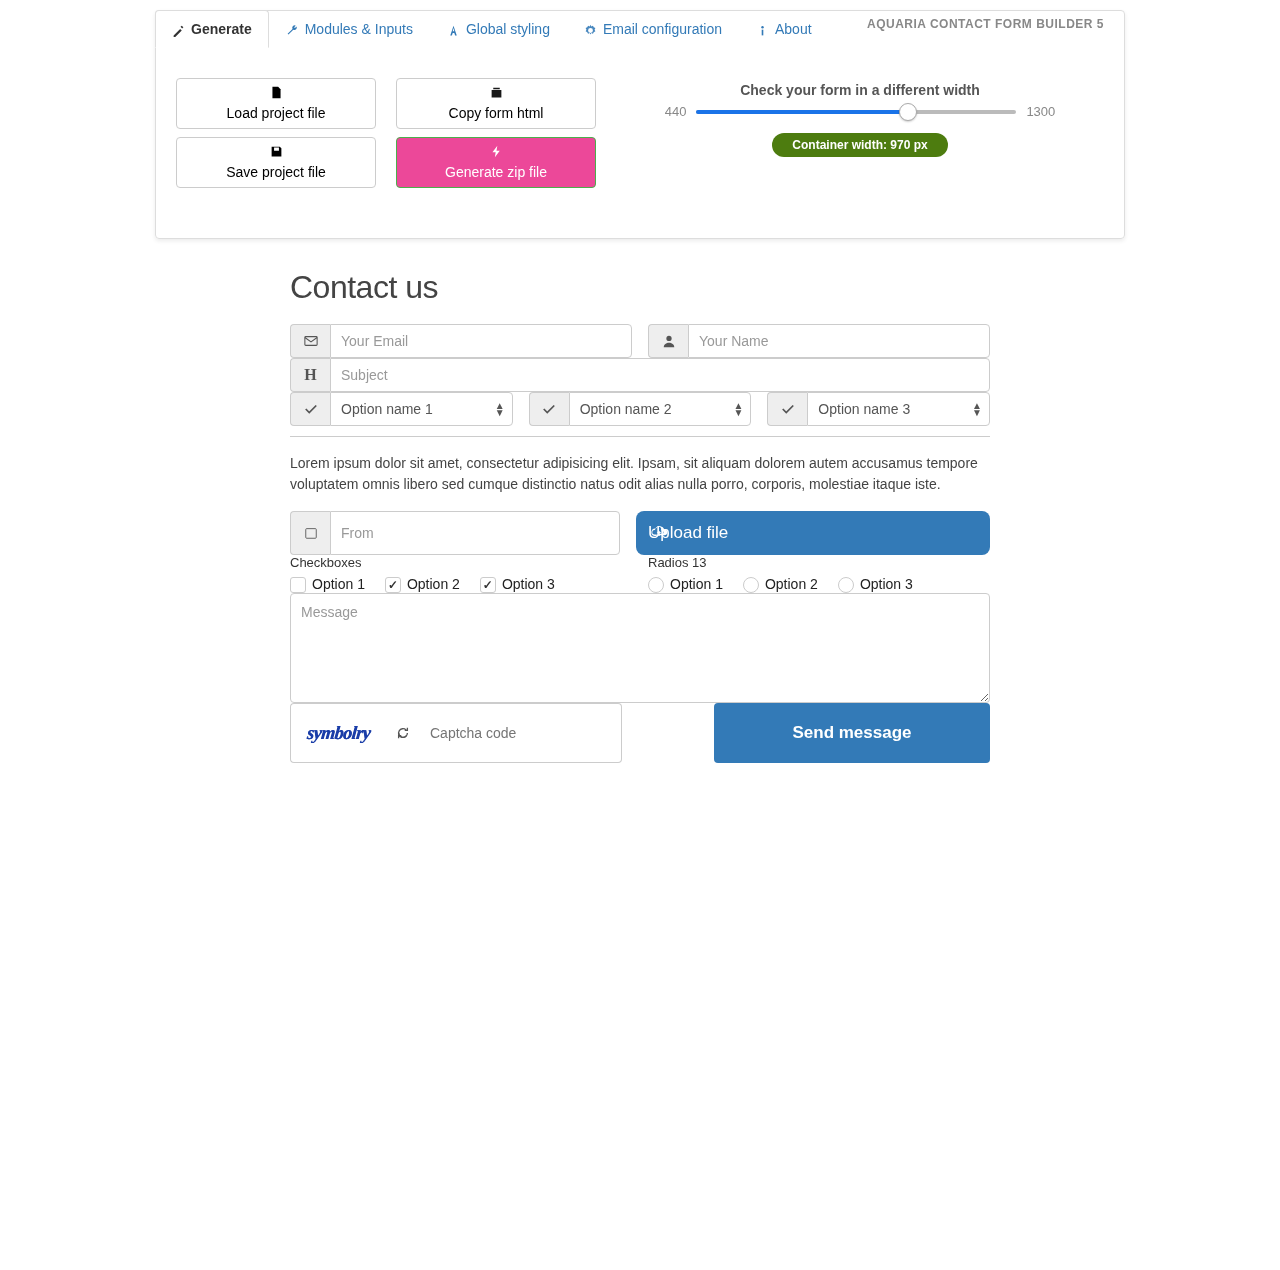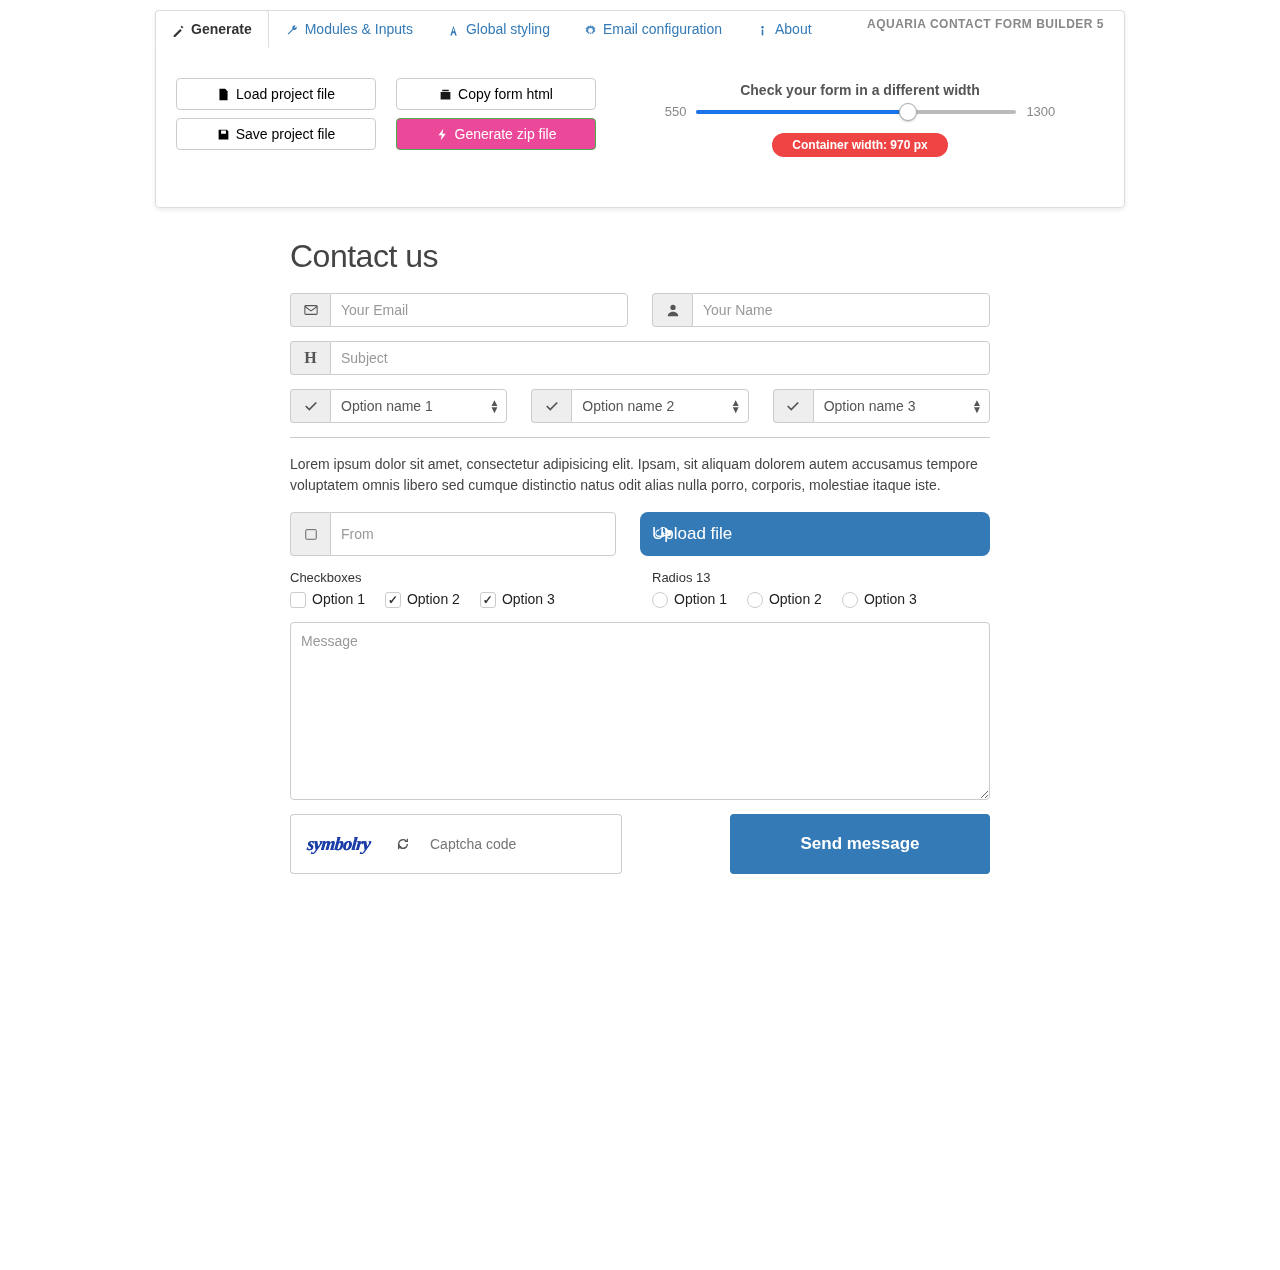--- a/index.html
+++ b/index.html
@@ -6,53 +6,53 @@
   body { font-family: -apple-system, "Helvetica Neue", Arial, sans-serif; background: #fff; color: #333; font-size: 14px; }
   .wrap { width: 970px; margin: 0 auto; padding-top: 10px; }
   .panel { border: 1px solid #ddd; border-radius: 4px; box-shadow: 0 2px 4px rgba(0,0,0,0.08); padding-bottom: 40px; margin-bottom: 30px; position: relative; }
   .brand { position: absolute; right: 20px; top: 6px; font-size: 12px; font-weight: 700; color: #888; letter-spacing: 0.5px; }
   .tabs { display: flex; margin-top: -1px; margin-left: -1px; }
   .tab { padding: 10px 16px; border: 1px solid transparent; border-top-left-radius: 4px; border-top-right-radius: 4px; color: #337ab7; cursor: pointer; font-size: 14px; display: flex; align-items: flex-end; gap: 6px; }
   .tab.active { border-color: #ddd; border-bottom-color: #fff; background: #fff; color: #333; font-weight: 700; }
   .tab svg { width: 13px; height: 13px; }
   .panel-body { display: flex; padding: 30px 20px 10px; gap: 20px; }
   .col { display: flex; flex-direction: column; gap: 8px; }
-  .btn { border: 1px solid #ccc; background: #fff; padding: 7px 12px; border-radius: 4px; cursor: pointer; font-size: 14px; display: inline-flex; align-items: center; justify-content: center; gap: 6px; min-width: 200px; }
+  .btn { border: 1px solid #ccc; background: #fff; padding: 7px 12px; border-radius: 4px; cursor: pointer; font-size: 14px; display: inline-flex; align-items: center; justify-content: center; gap: 6px; min-width: 200px; flex-direction: column; }
   .btn.success { background: #ec4899; border-color: #4cae4c; color: #fff; }
   .btn svg { width: 13px; height: 13px; }
   .slider-col { flex: 1; text-align: center; padding-top: 4px; }
   .slider-title { font-weight: 700; color: #555; margin-bottom: 6px; font-size: 14px;}
   .slider-row { display: flex; align-items: center; gap: 10px; justify-content: center; color: #888; font-size: 13px;}
   .track { position: relative; width: 320px; height: 4px; background: #bbb; border-radius: 2px; }
   .track .fill { position: absolute; left: 0; top: 0; height: 4px; background: #1a73e8; border-radius: 2px; width: 66%; }
   .thumb { position: absolute; top: -7px; left: 66%; width: 18px; height: 18px; border-radius: 50%; background: #fff; border: 1px solid #aaa; transform: translateX(-50%); box-shadow: 0 1px 2px rgba(0,0,0,0.2);}
-  .badge { display: inline-block; margin-top: 14px; background: #ef4444; color: #fff; padding: 5px 20px; border-radius: 20px; font-size: 12px; font-weight: 700;}
+  .badge { display: inline-block; margin-top: 14px; background: #4d7c0f; color: #fff; padding: 5px 20px; border-radius: 20px; font-size: 12px; font-weight: 700;}
   
   .form-preview { width: 700px; margin: 10px auto 0; color: #333;}
   .form-preview h1 { font-size: 32px; font-weight: 400; color: #444; margin-bottom: 18px; letter-spacing: -0.5px;}
-  .row { display: flex; gap: 24px; margin-bottom: 14px; }
+  .row { display: flex; gap: 16px; }
   .row > * { flex: 1; }
   .ig { display: flex; }
   .ig .addon { background: #eee; border: 1px solid #ccc; border-right: none; border-radius: 4px 0 0 4px; width: 40px; display: flex; align-items: center; justify-content: center; color: #555;}
   .ig .addon svg { width: 14px; height: 14px; }
   .ig input, .ig select { flex: 1; border: 1px solid #ccc; border-radius: 0 4px 4px 0; padding: 8px 10px; font-size: 14px; color: #555; background: #fff; }
   .ig input::placeholder, textarea::placeholder { color: #999; }
   .select-wrap { position: relative; }
   .select-wrap select { appearance: none; -webkit-appearance: none; width: 100%; padding-right: 28px; }
   .select-arrows { position: absolute; right: 8px; top: 50%; transform: translateY(-50%); font-size: 10px; color: #555; line-height: 7px; pointer-events:none;}
   hr { border: none; border-top: 1px solid #ccc; margin: 10px 0 16px; }
   .desc { color: #444; line-height: 1.5; font-size: 14px; margin-bottom: 16px; }
   .upload-btn { background: #337ab7; color: #ffffff; border: none; border-radius: 8px; padding: 12px; width: 100%; font-size: 17px; position: relative; display:flex; align-items:center; justify-content:flex-start;}
   .upload-btn svg { position: absolute; left: 14px; width: 18px; height: 18px; }
   .group-label { font-size: 13px; color: #333; margin-bottom: 6px; display:block;}
   .opts { display: flex; gap: 20px; align-items: flex-start; font-size: 14px; color: #222;}
   .cb, .rd { width: 16px; height: 16px; border: 1px solid #ccc; border-radius: 3px; display: inline-flex; align-items: center; justify-content: center; margin-right: 6px; vertical-align: middle;}
   .rd { border-radius: 50%; }
   .cb.ck::after { content: "✓"; font-size: 12px; color: #333; font-weight: 700;}
-  textarea { width: 100%; border: 1px solid #ccc; border-radius: 4px; padding: 10px; font-size: 14px; height: 178px; resize: vertical; font-family: inherit;}
+  textarea { width: 100%; border: 1px solid #ccc; border-radius: 4px; padding: 10px; font-size: 14px; height: 110px; resize: vertical; font-family: inherit;}
   .captcha { display: flex; align-items: stretch; }
   .captcha .img { border: 1px solid #ccc; border-right: none; border-radius: 4px 0 0 4px; padding: 4px 16px; display: flex; align-items:center; }
   .captcha .cap-text { font-family: Georgia, serif; font-weight: 700; font-style: italic; color: #1a3da8; font-size: 18px; transform: skewX(-6deg) scaleY(1.05); text-shadow: 0.5px 0 #1a3da8, 1px 0 #fff; letter-spacing: -0.5px;}
   .captcha .refresh { border: 1px solid #ccc; border-left:none; border-right:none; padding: 0 10px; display:flex; align-items:center; color: #555;}
   .captcha input { flex: 1; border: 1px solid #ccc; border-left: none; border-radius: 0 4px 4px 0; padding: 8px 10px; font-size: 14px;}
   .send { background: #337ab7; color: #fff; border: none; border-radius: 4px; padding: 20px; width: 100%; font-size: 17px; font-weight: 600;}
   .H { font-family: Georgia, serif; font-weight: 700; font-size: 16px;}
 </style>
 </head>
 <body>
@@ -119,21 +119,21 @@
         <button class="btn success">
           <svg viewBox="0 0 16 16" fill="currentColor">
               <path d="M9 1L3 9h4l-1 6 6-8H8l1-6z"></path>
             </svg>
           <span>Generate zip file</span>
         </button>
       </div>
       <div class="slider-col">
         <div class="slider-title">Check your form in a different width</div>
         <div class="slider-row">
-          <span>550</span>
+          <span>440</span>
           <div class="track">
             <div class="fill"></div>
             <div class="thumb"></div>
           </div>
           <span>1300</span>
         </div>
         <div class="badge">Container width: 970 px</div>
       </div>
     </div>
   </div>

